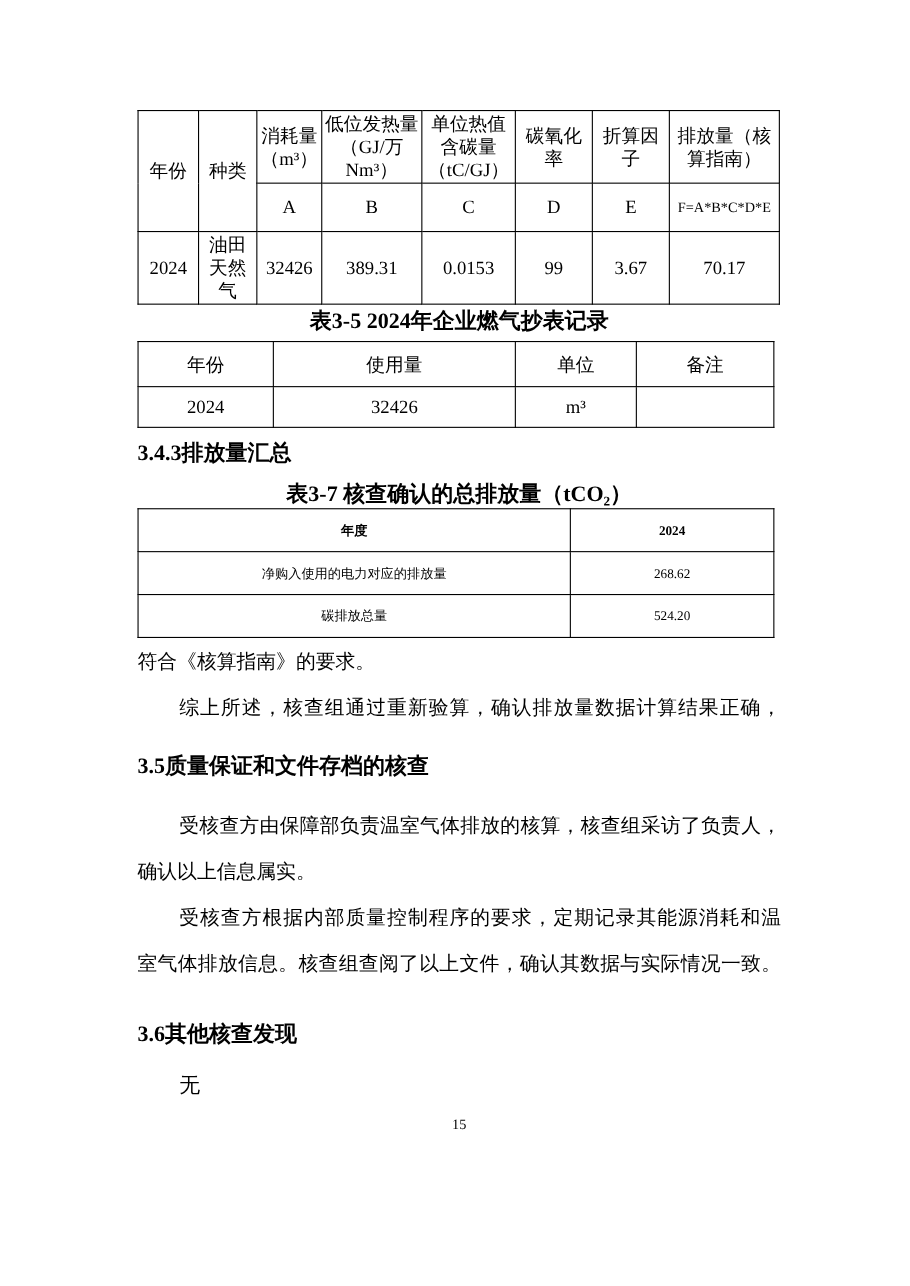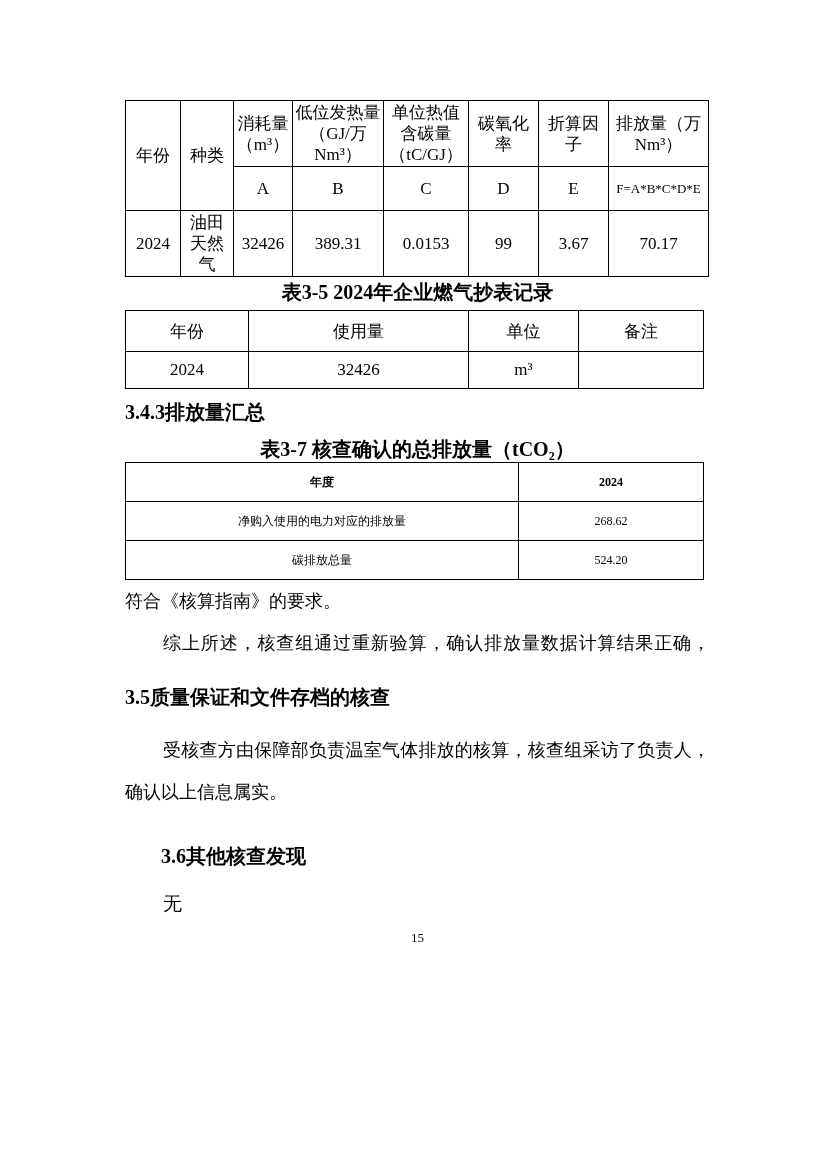--- a/index.html
+++ b/index.html
@@ -49,21 +49,21 @@
     text-align: center;
     line-height: 26px;
   }
   .heading {
     font-size: 20px;
     font-weight: bold;
     line-height: 28px;
   }
   .h343 { margin-top: 9px; }
   .h35  { margin-top: 18px; line-height: 30px; }
-  .h36  { margin-top: 28px; line-height: 30px; margin-left: 36px; }
+  .h36  { margin-top: 28px; line-height: 30px; }
   
   .pline {
     font-size: 18px;
     line-height: 42px;
     height: 42px;
     white-space: nowrap;
   }
   .pline.full {
     white-space: normal;
     text-align: justify;
@@ -105,21 +105,21 @@
       </colgroup>
       <tbody>
           <tr class="r-head">
         <td rowspan="2">年份</td>
         <td rowspan="2">种类</td>
         <td>消耗量（m³）</td>
         <td>低位发热量（GJ/万Nm³）</td>
         <td>单位热值含碳量（tC/GJ）</td>
         <td>碳氧化率</td>
         <td>折算因子</td>
-        <td>排放量（万Nm³）</td>
+        <td>排放量（核算指南）</td>
       </tr>
       <tr class="r-formula">
         <td>A</td>
         <td>B</td>
         <td>C</td>
         <td>D</td>
         <td>E</td>
         <td class="small">F=A*B*C*D*E</td>
       </tr>
       <tr class="r-data">
@@ -189,20 +189,24 @@
       <div class="pline">符合《核算指南》的要求。</div>
       <div class="pline full indent">综上所述，核查组通过重新验算，确认排放量数据计算结果正确，</div>
     </div>
 
     <div class="heading h35">3.5质量保证和文件存档的核查</div>
 
     <div class="p2">
       <div class="pline full indent">受核查方由保障部负责温室气体排放的核算，核查组采访了负责人，</div>
       <div class="pline">确认以上信息属实。</div>
     </div>
+    <div>
+      <div class="pline full indent">受核查方根据内部质量控制程序的要求，定期记录其能源消耗和温</div>
+      <div class="pline full">室气体排放信息。核查组查阅了以上文件，确认其数据与实际情况一致。</div>
+    </div>
 
     <div class="heading h36">3.6其他核查发现</div>
 
     <div class="none-line">无</div>
 
     <div class="pageno">15</div>
 
   </div>
 </div>
 

